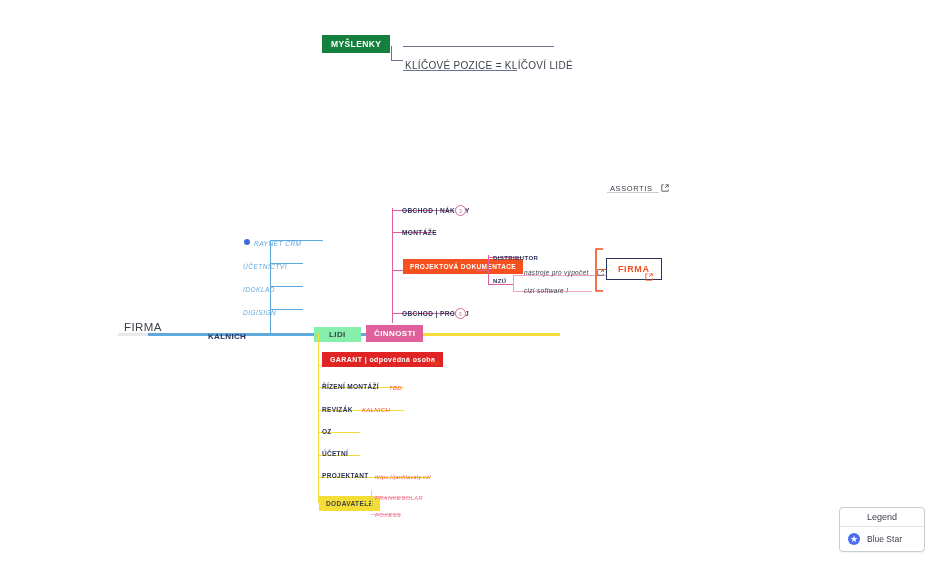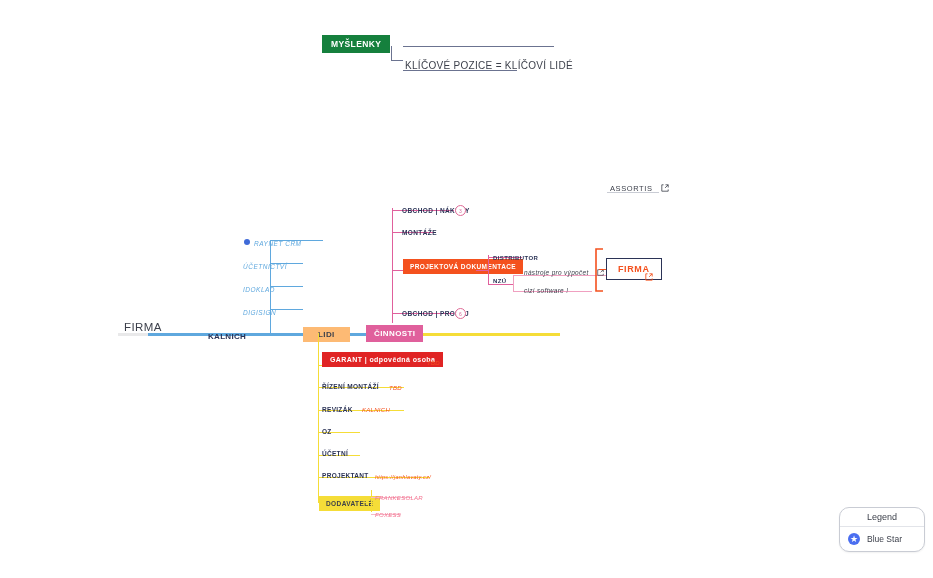--- a/index.html
+++ b/index.html
@@ -30,21 +30,21 @@
   .h{height:1.3px;}
   .v{width:1.3px;}
   .h2{height:2.6px;}
 
   
   .ext{display:inline-block;vertical-align:middle;margin-left:4px;}
 
   
   .legend{
     position:absolute;right:8px;bottom:26px;width:84px;
-    border:1px solid #c9ccd4;background:#fff;border-radius:10px;
+    border:1px solid #c9ccd4;background:#fff;border-radius:4px;
     box-shadow:0 1px 2px rgba(0,0,0,.06);
   }
   .legend-title{
     text-align:center;font-size:9px;color:#3b3f4a;
     padding:4px 0 4px;border-bottom:1px solid #e2e4e9;
   }
   .legend-row{display:flex;align-items:center;gap:7px;padding:6px 8px;}
   .legend-row span.t{font-size:8.5px;color:#3b3f4a;}
 
   .star-ic{
@@ -128,21 +128,21 @@
     <span class="lbl" style="font-size:6.5px;color:#5fa8de;font-style:italic;letter-spacing:.5px;">IDOKLAD</span>
   </div>
 
   <div class="ln h" style="left:270px;top:309px;width:33px;background:#5fa8de;"></div>
   <div class="node" style="left:243px;top:301px;">
     <span class="lbl" style="font-size:6.5px;color:#5fa8de;font-style:italic;letter-spacing:.5px;">DIGISIGN</span>
   </div>
 
   <div class="ln h2" style="left:414px;top:333px;width:146px;background:#f5dd38;"></div>
   <div class="node" style="left:303px;top:323px;">
-    <span class="badge" style="background:#fdba74;color:#3b3f4a;padding:3px 15px;font-size:8px;">LIDI</span>
+    <span class="badge" style="background:#86efac;color:#3b3f4a;padding:3px 15px;font-size:8px;margin-left:11px;">LIDI</span>
   </div>
 
   <div class="ln h2" style="left:560px;top:333px;width:0px;background:#e0609c;"></div>
   <div class="node" style="left:366px;top:322px;">
     <span class="badge" style="background:#e0609c;padding:4px 8px;font-size:8px;">ČINNOSTI</span>
   </div>
 
   <div class="ln v" style="left:392px;top:208px;height:115px;background:#e0609c;"></div>
 
   <div class="ln h" style="left:392px;top:210px;width:62px;background:#e0609c;"></div>

